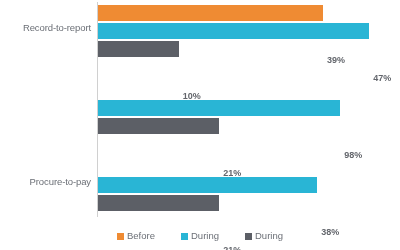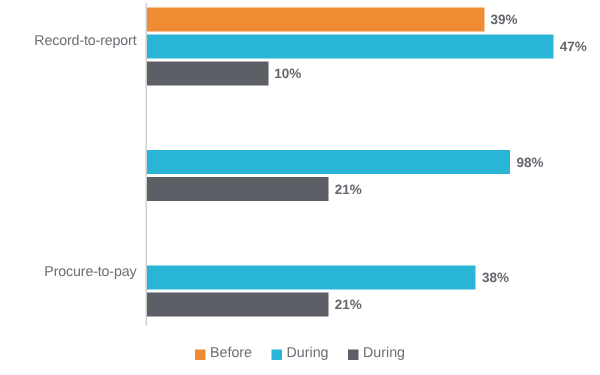--- a/index.html
+++ b/index.html
@@ -74,33 +74,34 @@
   .bar-after  { background: #5c5f66; }
 
   .bar-value {
     float: left;
     font-size: 9px;
     font-weight: bold;
     color: #63666c;
     line-height: 16px;
     padding-left: 4px;
     white-space: nowrap;
+    margin-top: 47px;
   }
 
   
   .legend {
     position: absolute;
     left: 0;
     top: 228px;
     width: 400px;
     height: 16px;
     display: flex;
     justify-content: center;
     align-items: center;
-    gap: 13px;
+    gap: 26px;
   }
   .legend-item {
     display: flex;
     align-items: center;
     gap: 3px;
   }
   .legend-swatch {
     width: 7px;
     height: 7px;
     display: block;

